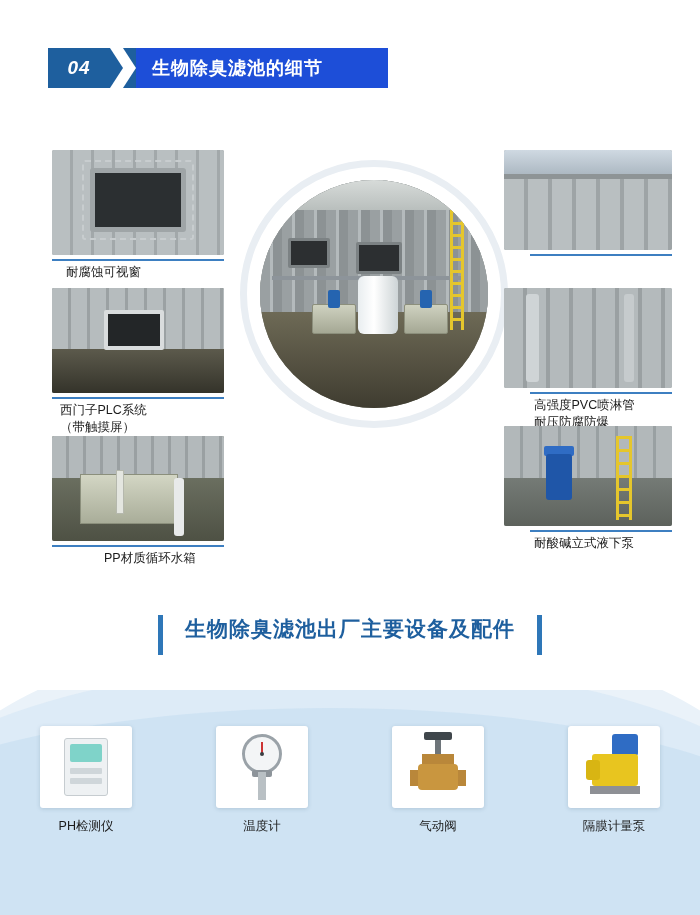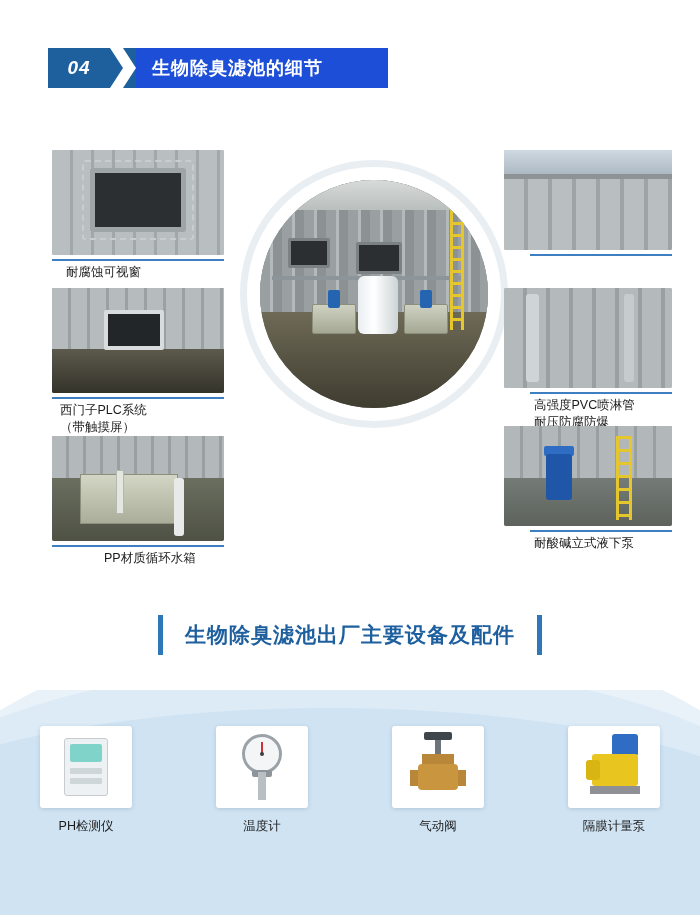--- a/index.html
+++ b/index.html
@@ -227,21 +227,20 @@
   .section2 {
     position: absolute;
     left: 0; top: 615px;
     width: 700px; height: 60px;
   }
   .sec-title-wrap {
     position: absolute;
     left: 50%; top: 0;
     transform: translateX(-50%);
     display: flex;
-    align-items: center;
   }
   .sec-bar {
     width: 5px; height: 40px;
     background: #2e77b8;
   }
   .sec-title {
     font-size: 21px;
     font-weight: bold;
     color: #1e5f9e;
     padding: 0 22px;

